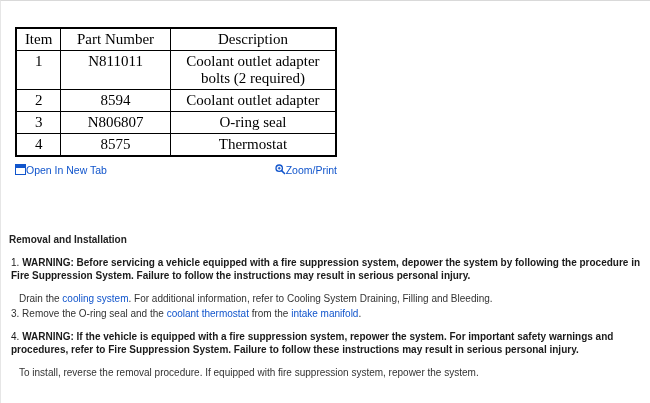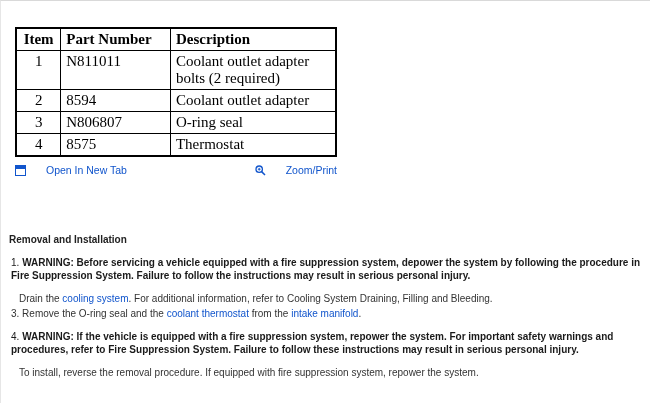--- a/index.html
+++ b/index.html
@@ -24,42 +24,42 @@
     font-family: "Liberation Serif", "DejaVu Serif", serif;
     font-size: 15px;
     color: #000000;
     table-layout: fixed;
     width: 322px;
   }
   table.parts th, table.parts td {
     border: 1px solid #000000;
     padding: 2px 5px;
     vertical-align: top;
-    text-align: left;
+    text-align: center;
   }
-  table.parts th { font-weight: bold; }
+  table.parts th { font-weight: normal; }
   .col-item { width: 40px; text-align: center !important; }
   .col-part_number { width: 98px; }
   .col-description { width: 148px; }
 
   
   .figure-links {
     margin: 7px 0 0 14px;
     width: 322px;
     display: flex;
     justify-content: space-between;
     align-items: center;
     font-size: 10.5px;
   }
   .figure-links a {
     color: #1155cc;
     text-decoration: none;
     display: inline-flex;
-    align-items: center;
-    gap: 20px;
+    align-items: flex-start;
+    gap: 0;
     cursor: pointer;
   }
   .figure-links svg { display: block; }
 
   
   .content { margin: 57px 8px 0 8px; font-size: 10px; line-height: 13px; }
   .heading { font-weight: bold; color: #222222; margin-bottom: 2px; }
   .para { max-width: 634px; }
   .para.warning { margin: 10px 0 10px 2px; color: #1a1a1a; }
   .para.step    { margin: 1px 0 1px 2px; }

